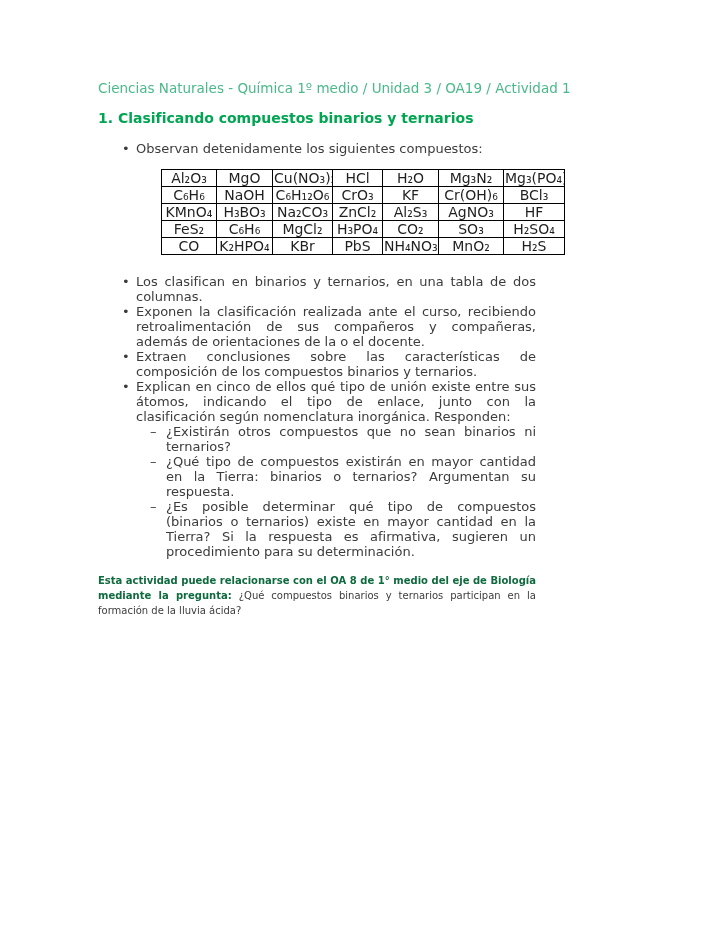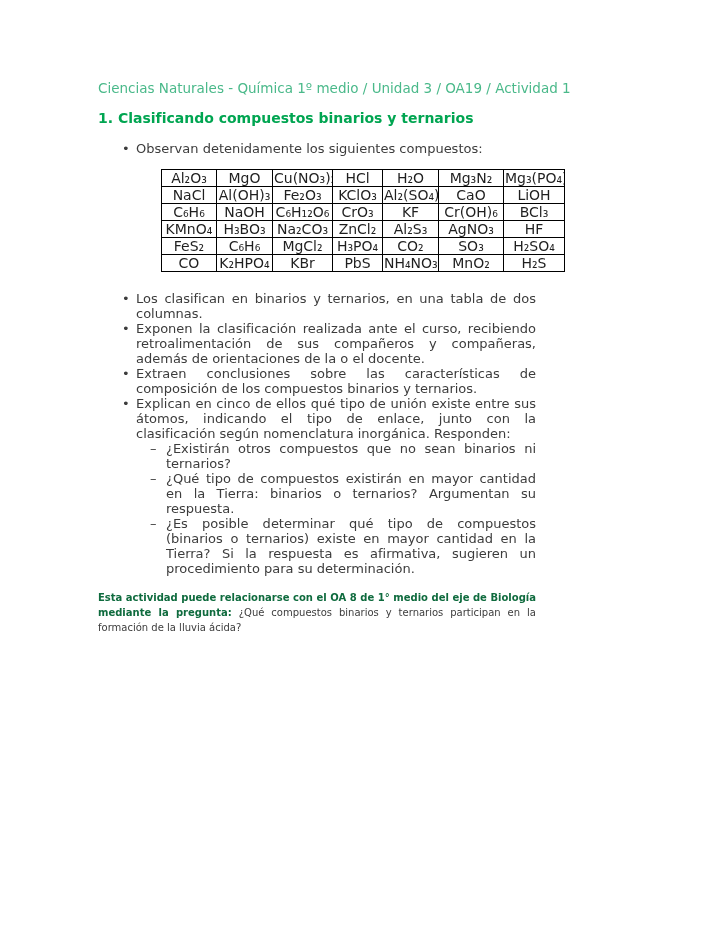--- a/index.html
+++ b/index.html
@@ -104,29 +104,20 @@
         <tr>
           <td>Al₂O₃</td>
           <td>MgO</td>
           <td>Cu(NO₃)₂</td>
           <td>HCl</td>
           <td>H₂O</td>
           <td>Mg₃N₂</td>
           <td>Mg₃(PO₄)₂</td>
         </tr>
         <tr>
-          <td>NaCl</td>
-          <td>Al(OH)₃</td>
-          <td>Fe₂O₃</td>
-          <td>KClO₃</td>
-          <td>Al₂(SO₄)₃</td>
-          <td>CaO</td>
-          <td>LiOH</td>
-        </tr>
-        <tr>
           <td>C₆H₆</td>
           <td>NaOH</td>
           <td>C₆H₁₂O₆</td>
           <td>CrO₃</td>
           <td>KF</td>
           <td>Cr(OH)₆</td>
           <td>BCl₃</td>
         </tr>
         <tr>
           <td>KMnO₄</td>

